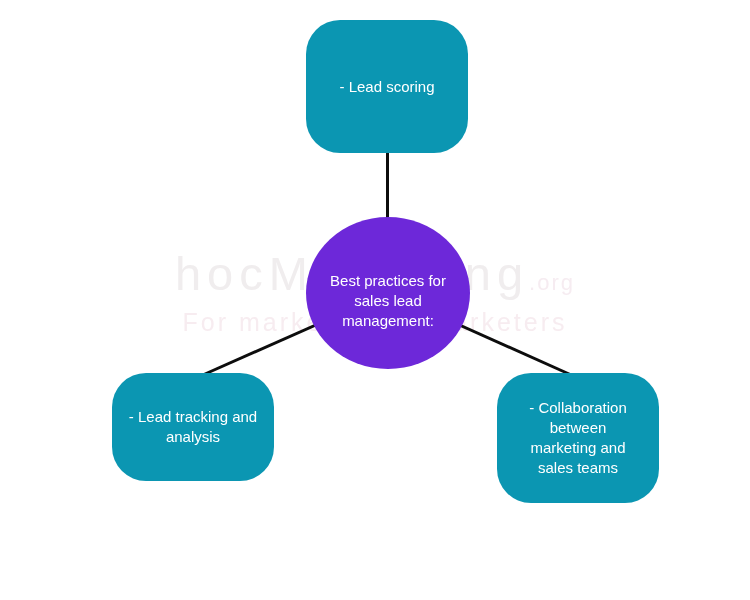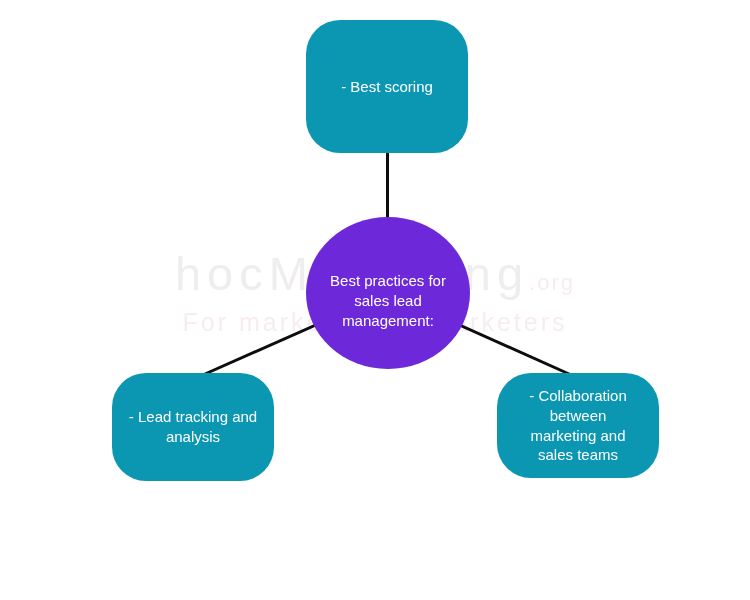--- a/index.html
+++ b/index.html
@@ -65,21 +65,21 @@
   }
   .node .label { white-space: pre-line; }
   .rect {
     background: #0b96b2;
     border-radius: 34px;
     width: 162px;
     height: 133px;
   }
   .node-top { left: 306px; top: 20px; }
   .node-bl  { left: 112px; top: 373px; height: 108px; }
-  .node-br  { left: 497px; top: 373px; height: 105px; }
+  .node-br  { left: 497px; top: 373px; height: 130px; }
   .node-center {
     left: 306px; top: 217px;
     width: 164px; height: 152px;
     background: #6d28d9;
     border-radius: 50%;
   }
   .node-center .label { transform: translateY(8px); }
 </style>
 </head>
 <body>
@@ -93,21 +93,21 @@
     <div class="wm-tagline">For marketers by marketers</div>
   </div>
 
   <svg class="connectors" viewBox="0 0 750 600" aria-hidden="true">
     <line x1="387.5" y1="150" x2="387.5" y2="293"></line>
     <line x1="388" y1="293" x2="196" y2="378"></line>
     <line x1="388" y1="293" x2="578" y2="378"></line>
   </svg>
 
   <div class="node rect node-top">
-    <span class="label">- Best scoring</span>
+    <span class="label">- Lead scoring</span>
   </div>
 
   <div class="node node-center">
     <span class="label">Best practices for
 sales lead
 management:</span>
   </div>
 
   <div class="node rect node-bl">
     <span class="label">- Lead tracking and

